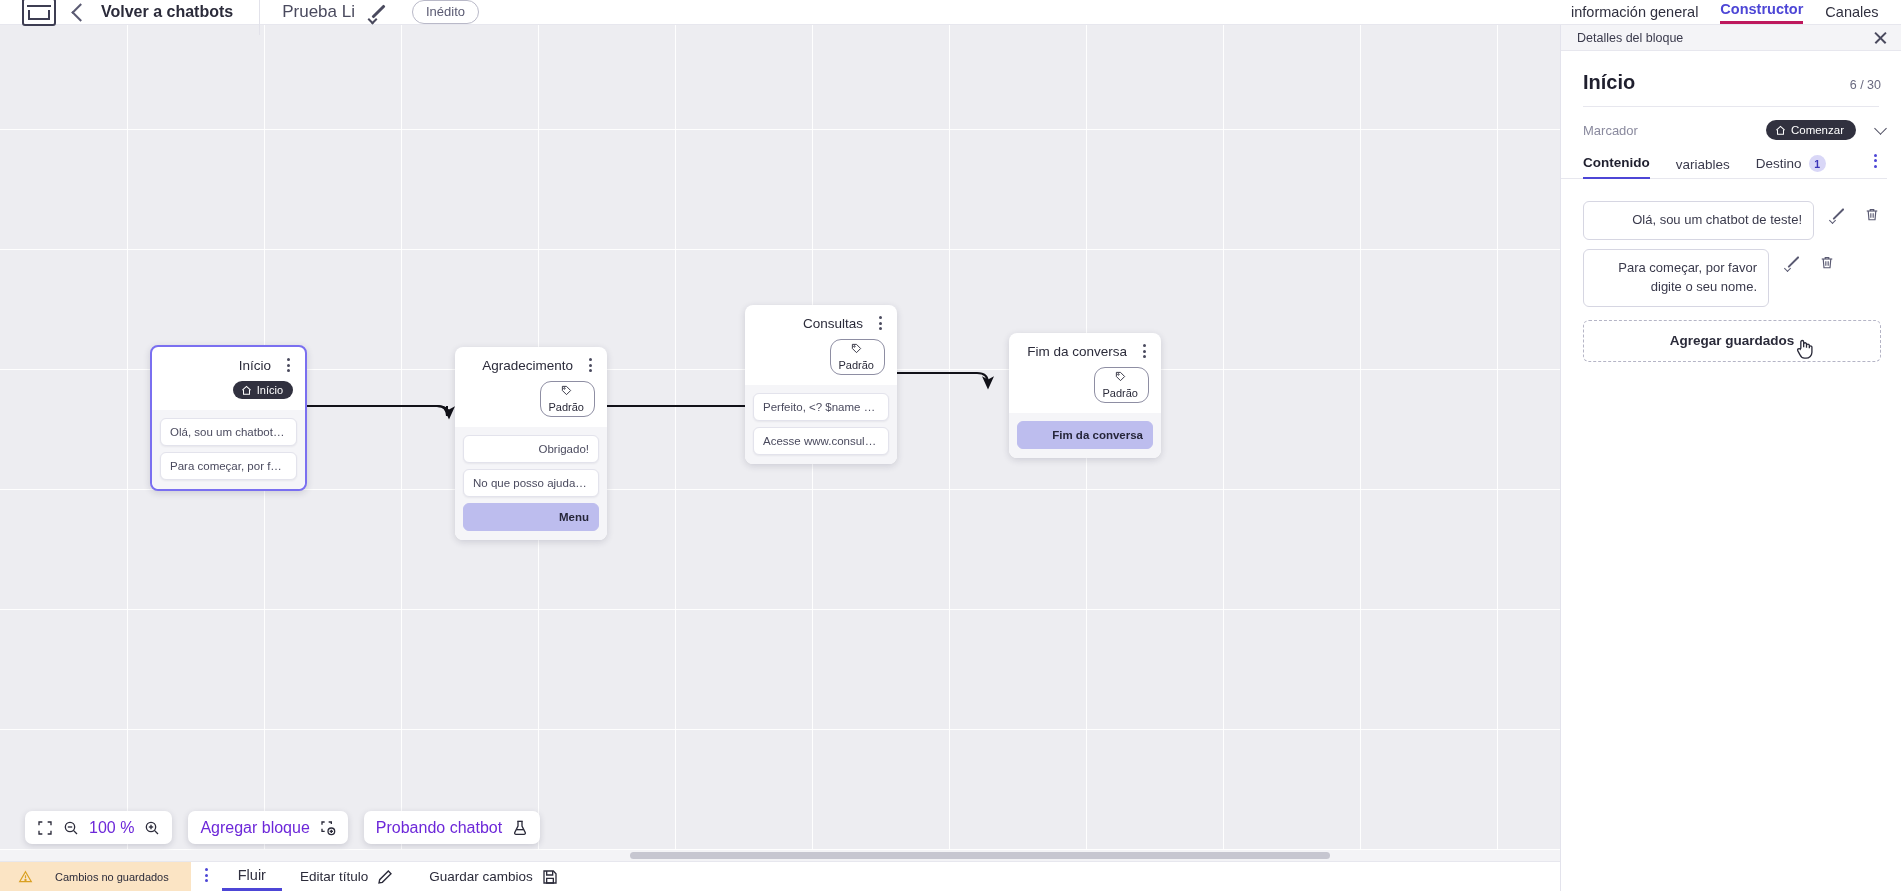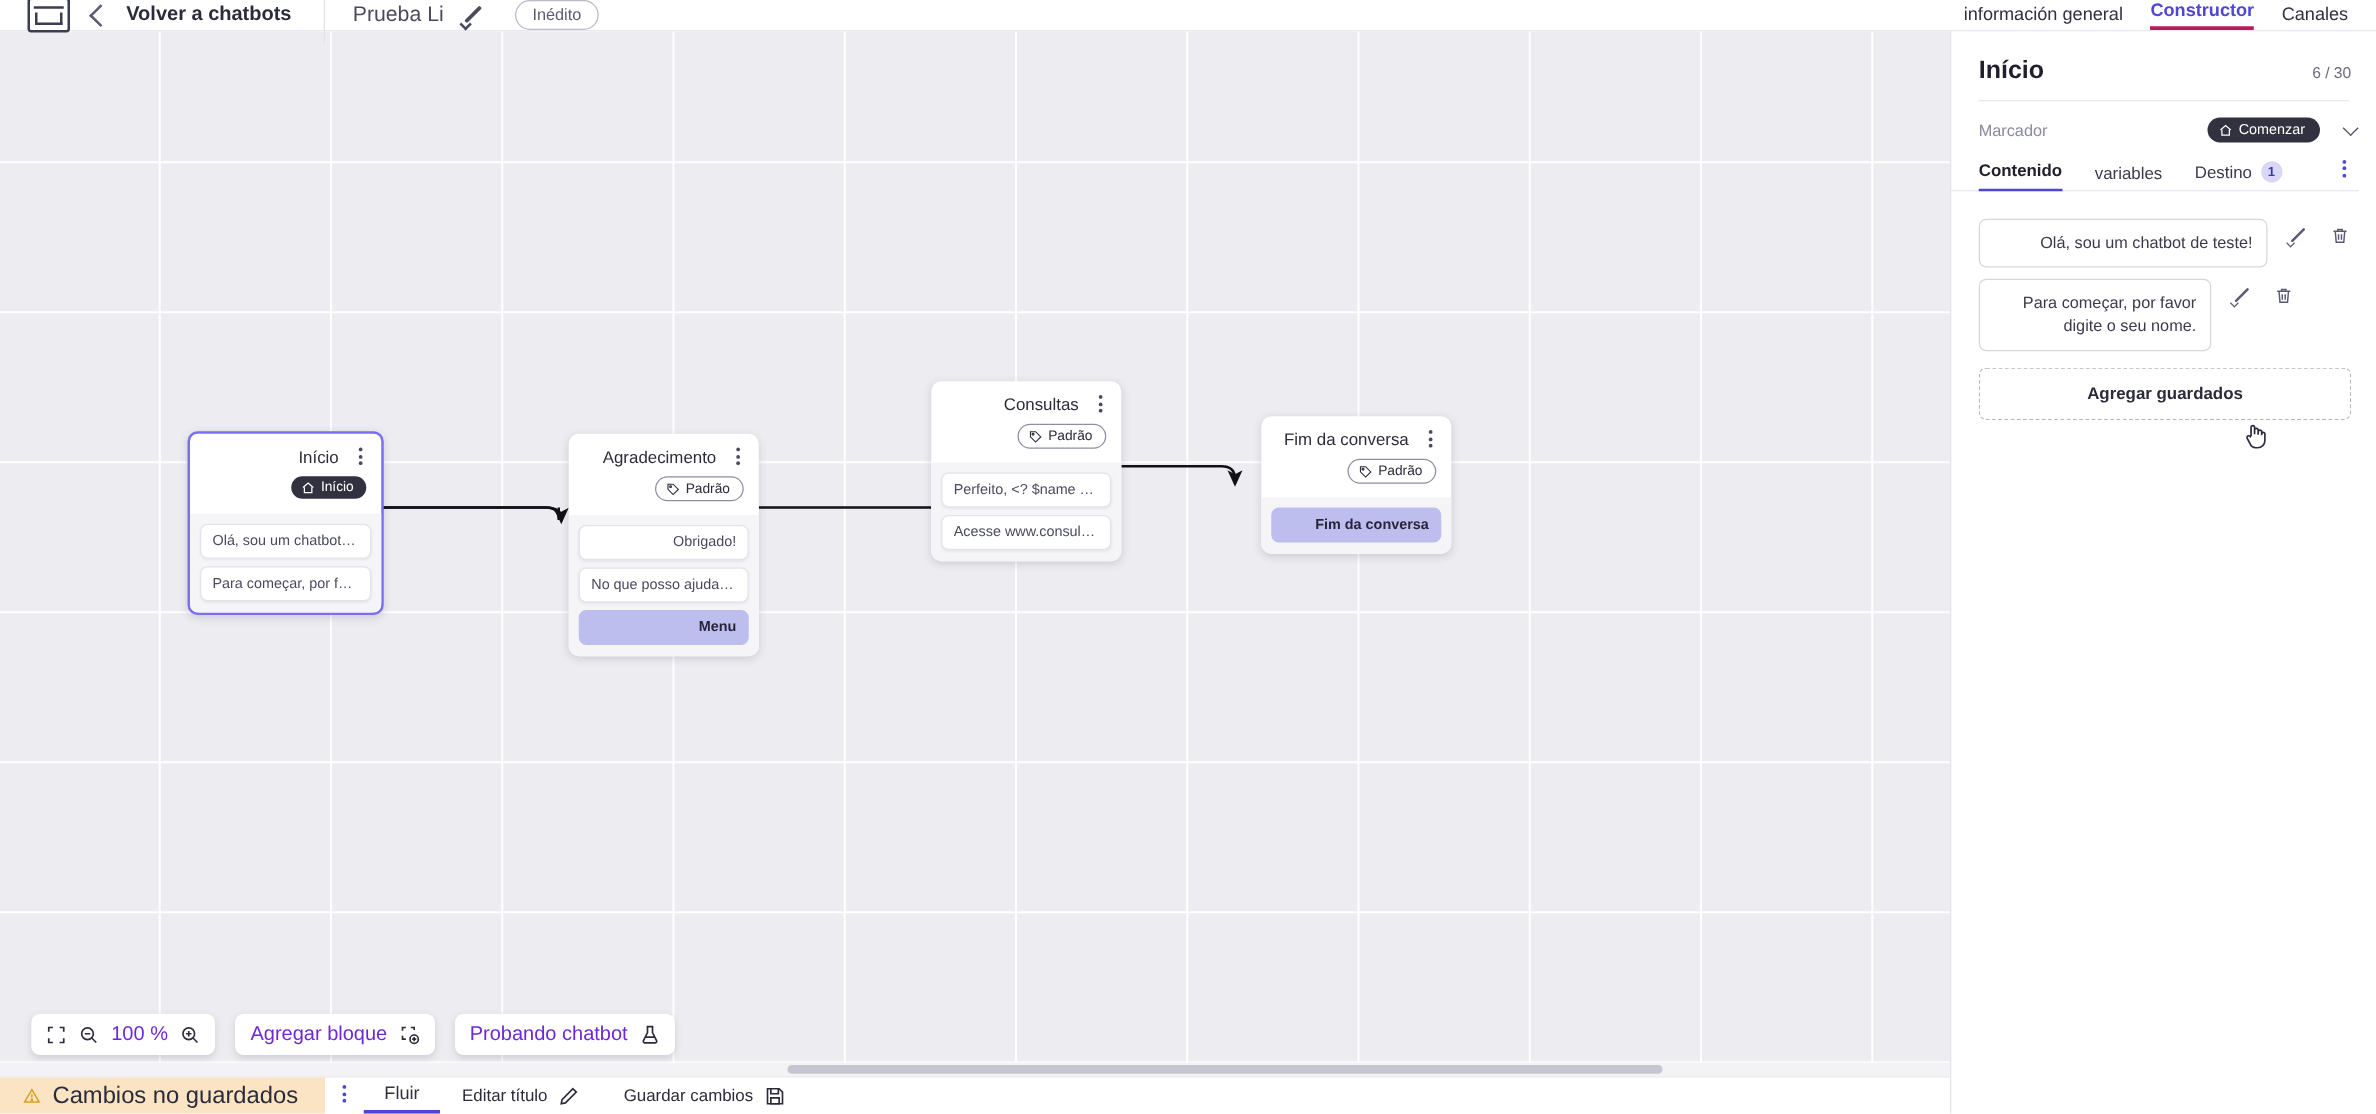--- a/index.html
+++ b/index.html
@@ -136,21 +136,21 @@
     display: block; width: 3px; height: 3px; border-radius: 50%;
     background: #4a4a5e; margin: 0 auto 2.5px;
   }
   .tagwrap { padding: 7px 12px 10px 12px; }
   .tag {
     display: inline-flex; align-items: center; gap: 5px;
     font-size: 11px; border-radius: 11px;
     padding: 3px 10px 3px 8px;
   }
   .tag.dark { background: #31313f; color: #ffffff; }
-  .tag.outline { background: #ffffff; border: 1px solid #8e8ea3; color: #2b2b3a; }
+  .tag.outline { background: #ffffff; border: 1px solid #8e8ea3; color: #2b2b3a; flex-direction: column; }
   .tag-ic { width: 11px; height: 11px; flex: 0 0 auto; }
   .node-body { padding: 0 8px 9px 8px; }
   .msg {
     background: #ffffff;
     border: 1px solid #e3e3ec;
     border-radius: 6px;
     font-size: 11.5px;
     color: #4a4a5e;
     padding: 7px 9px;
     margin-bottom: 6px;
@@ -179,22 +179,22 @@
   
   .statusbar {
     position: absolute; left: 0; bottom: 0;
     width: 1560px; height: 30px;
     background: #ffffff;
     display: flex; align-items: stretch;
     border-top: 1px solid #e7e7ee;
     z-index: 7;
   }
   .unsaved {
-    background: #fbe4c4; display: flex; align-items: center; gap: 9px;
-    padding: 0 22px 0 18px; font-size: 19px; color: #2b2b3a; white-space: nowrap;
+    background: #fbe4c4; display: flex; align-items: center; gap: 22px;
+    padding: 0 22px 0 18px; font-size: 11px; color: #2b2b3a; white-space: nowrap;
   }
   .warn-ic { width: 15px; height: 14px; flex: 0 0 auto; }
   .sb-kebab { display: flex; align-items: center; padding: 0 14px; }
   .sb-kebab i { display:block; width:3px; height:3px; border-radius:50%; background:#4d46d6; margin-bottom:2.5px; }
   .sb-tab {
     display: flex; align-items: center; padding: 0 16px;
     font-size: 14.5px; color: #3a3a4c; white-space: nowrap; cursor: pointer;
   }
   .sb-tab.active { color: #30303f; border-bottom: 3px solid #4d46d6; }
   .sb-item {
@@ -514,20 +514,24 @@
       <span>Guardar cambios</span>
       <svg class="ic" viewBox="0 0 24 24" fill="none" stroke="#2b2b3a" stroke-width="2">
         <path d="M3 3 H17 L21 7 V21 H3 Z"></path>
           <path d="M7 3 V9 H16 V3"></path>
           <path d="M7 14 H17 V21 H7 Z"></path>
       </svg>
     </div>
   </div>
 
   <div class="panel">
+    <div class="panel-head">
+      <span class="t">Detalles del bloque</span>
+      <span class="xbtn"></span>
+    </div>
 
     <div class="panel-title-row">
       <span class="panel-title">Início</span>
       <span class="panel-count">6 / 30</span>
     </div>
     <div class="panel-rule"></div>
 
     <div class="marker-row">
       <span class="marker-lbl">Marcador</span>
       <span class="marker-right">

